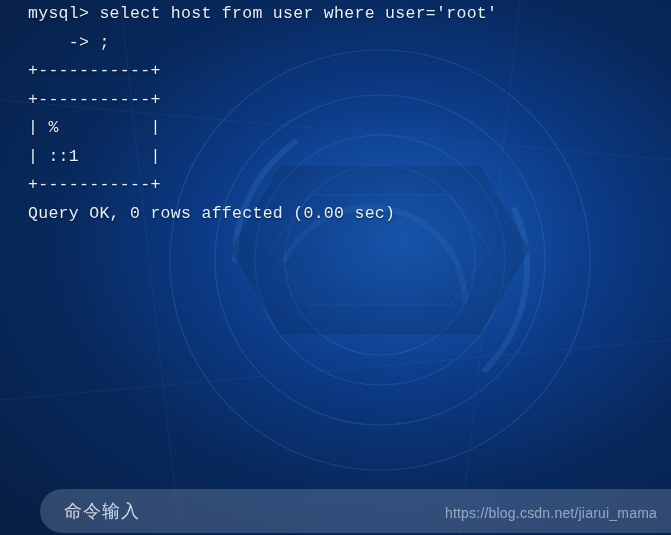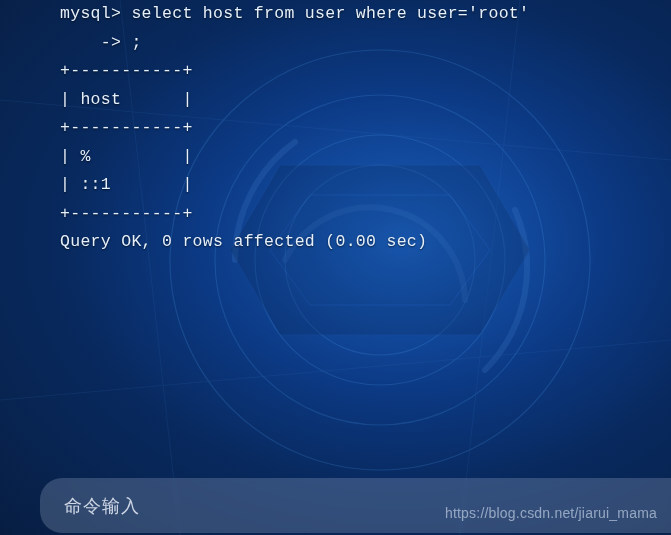--- a/index.html
+++ b/index.html
@@ -24,37 +24,36 @@
       left: 0;
       right: 0;
       padding: 0 28px 0 28px;
       color: #e6f0fa;
       font-size: 16.5px;
       line-height: 28.5px;
       font-weight: 500;
       text-shadow: 0 1px 2px rgba(0,0,0,0.6);
       font-family: "Menlo","Consolas","Courier New",monospace;
       letter-spacing: 0.3px;
-      margin-left: 32px;
     }
     .line { white-space: pre; }
     .cursor {
       display: inline-block;
       width: 10px;
       height: 20px;
       background: #17d86b;
       vertical-align: -3px;
       margin-left: 2px;
     }
     .input-bar {
       position: absolute;
       left: 40px;
       right: 0;
       bottom: 2px;
-      height: 55px;
+      height: 44px;
       background: rgba(200,215,235,0.22);
       border-radius: 22px 0 0 22px;
       display: flex;
       align-items: center;
       padding: 0 24px;
       backdrop-filter: blur(2px);
       text-align: right;
     }
     .input-bar .ph {
       color: rgba(235,240,250,0.85);
@@ -98,21 +97,20 @@
       <path d="M 280 165 L 480 165 L 530 250 L 480 335 L 280 335 L 230 250 Z"></path>
       <path d="M 310 195 L 450 195 L 490 250 L 450 305 L 310 305 L 270 250 Z"></path>
     </g>
   </svg>
 </div>
 
 <div class="terminal">
   <div class="line">mysql&gt; select host from user where user='root'</div>
   <div class="line">    -&gt; ;</div>
   <div class="line">+-----------+</div>
-  <div class="line">| host      |</div>
   <div class="line">+-----------+</div>
   <div class="line">| %         |</div>
   <div class="line">| ::1       |</div>
   <div class="line">+-----------+</div>
   <div class="line"></div>
   <div class="line">Query OK, 0 rows affected (0.00 sec)</div>
   <div class="line"></div>
 </div>
 
 <div class="input-bar">

